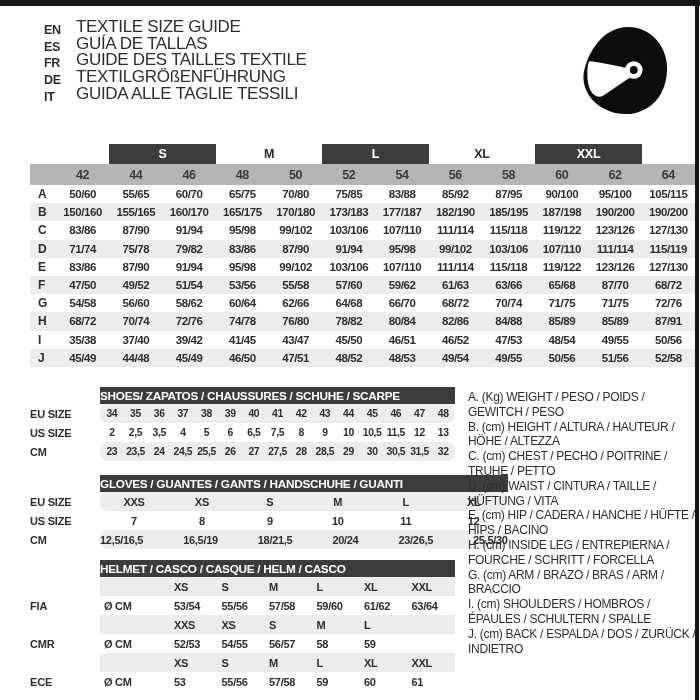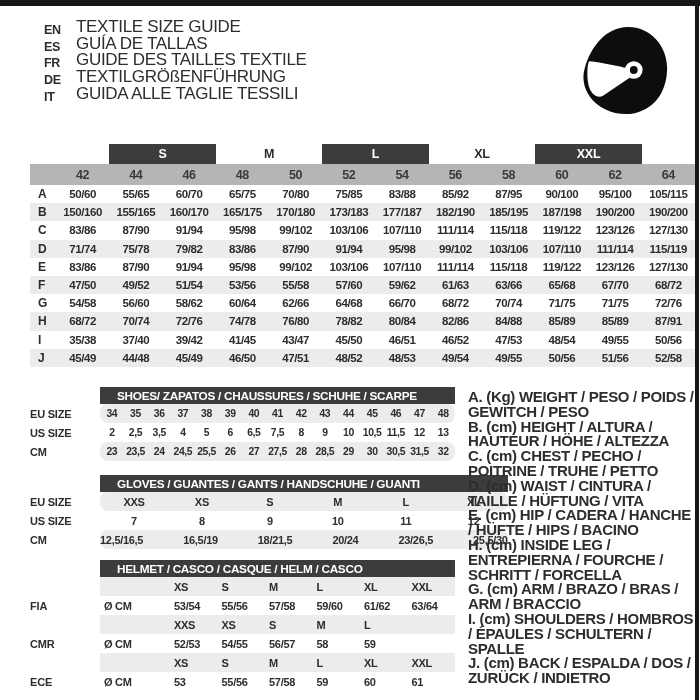--- a/index.html
+++ b/index.html
@@ -39,33 +39,33 @@
   .section { position:absolute; display:flex; }
   #shoes-section  { left:30px; top:387px; width:425px; }
   #gloves-section { left:30px; top:475px; width:425px; }
   #helmet-section { left:30px; top:560px; width:425px; }
   .side-labels { width:70px; flex:none; display:flex; flex-direction:column; }
   .side-spacer { height:17px; }
   .side-label { height:19px; display:flex; align-items:center;
                 font-weight:bold; font-size:11px; letter-spacing:-0.2px; }
   .tbl { flex:1; display:flex; flex-direction:column; }
   .tbl-title { height:17px; background:#3c3c3c; color:#fff; font-weight:bold; font-size:11.8px;
-               display:flex; align-items:center; padding-left:17px; letter-spacing:-0.3px; }
+               display:flex; align-items:center; padding-left:0; letter-spacing:-0.3px; }
   .tbl-row { display:grid; height:19px; align-items:center; }
   .tbl-row.stripe { background:#ececec;border-radius:8px; }
   .tbl-cell { text-align:center; font-weight:bold; font-size:11px; letter-spacing:-0.3px; }
   #shoes-section .tbl-cell { font-size:10.4px; letter-spacing:-0.4px; }
   
   .h-row { display:grid; grid-template-columns:70px repeat(6,1fr); height:19px; align-items:center; }
   .h-row.stripe { background:#ececec; }
   .h-row .tbl-cell { text-align:left; padding-left:4px; }
 
   
   .legend { position:absolute; left:468px; top:390px; width:230px; }
-  .legend-line { font-weight:bold; font-size:15px; letter-spacing:-0.3px;
+  .legend-line { font-weight:normal; font-size:12px; letter-spacing:-0.3px;
                  line-height:14.8px; color:#2d2d2d; }
 </style>
 </head>
 <body>
 
 <div class="page">
   <div class="topbar"></div>
   <div class="rightbar"></div>
 
   <div class="langs">
@@ -203,21 +203,21 @@
         <div class="mt-cell">47/50</div>
         <div class="mt-cell">49/52</div>
         <div class="mt-cell">51/54</div>
         <div class="mt-cell">53/56</div>
         <div class="mt-cell">55/58</div>
         <div class="mt-cell">57/60</div>
         <div class="mt-cell">59/62</div>
         <div class="mt-cell">61/63</div>
         <div class="mt-cell">63/66</div>
         <div class="mt-cell">65/68</div>
-        <div class="mt-cell">67/70</div>
+        <div class="mt-cell">87/70</div>
         <div class="mt-cell">68/72</div>
       </div>
       <div class="mt-row">
         <div class="mt-letter">G</div>
         <div class="mt-cell">54/58</div>
         <div class="mt-cell">56/60</div>
         <div class="mt-cell">58/62</div>
         <div class="mt-cell">60/64</div>
         <div class="mt-cell">62/66</div>
         <div class="mt-cell">64/68</div>

